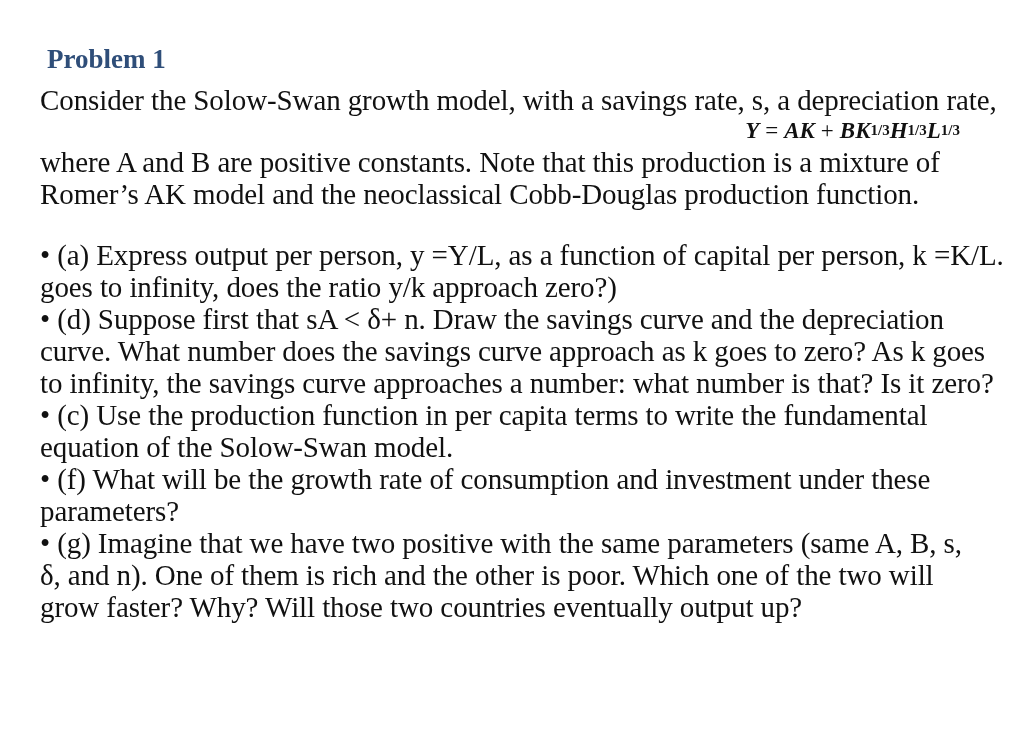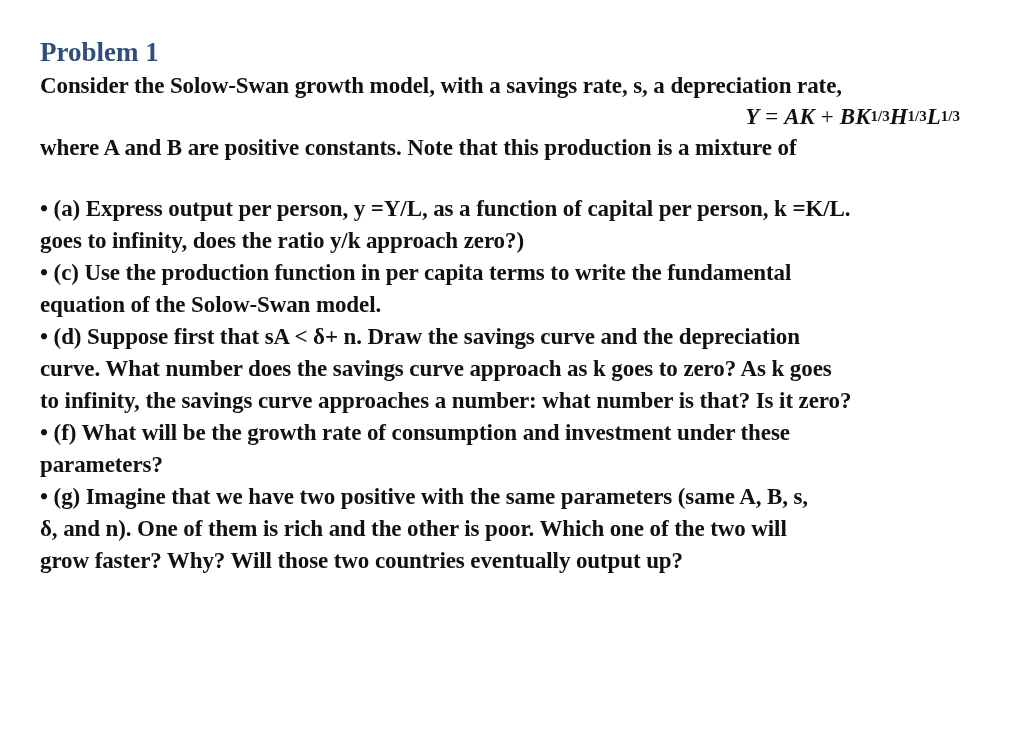--- a/index.html
+++ b/index.html
@@ -1,56 +1,57 @@
 <!DOCTYPE html>
 <html><head>
 <meta charset="utf-8">
 <style>
   html, body { margin: 0; padding: 0; background: #ffffff; }
   body { width: 1024px; height: 747px; overflow: hidden; position: relative;
          font-family: "Liberation Serif", "DejaVu Serif", serif; color: #111111; }
   .page { position: absolute; left: 40px; top: 34px; width: 960px; }
-  .title { font-weight: bold; font-size: 27px; line-height: 36px; color: #2f4e79; margin: 0; }
-  .line { font-size: 23px; line-height: 32px; white-space: nowrap; letter-spacing: -0.1px; font-weight: bold; }
+  .title { font-weight: bold; font-size: 27px; line-height: 36px; color: #2f4e79; margin: 7px; }
+  .line { font-size: 29px; line-height: 32px; white-space: nowrap; letter-spacing: -0.1px; }
   .eq { text-align: right; font-weight: bold; font-style: italic; font-size: 23px; line-height: 30px;
         padding-left: 20px; width: 900px; }
   .eq sup { font-size: 15px; font-style: normal; position: relative; top: -3px; vertical-align: baseline; line-height: 0; }
   .eq .op { font-style: normal; font-weight: normal; padding: 0 6px; }
   .gap { height: 29px; }
 </style>
 </head>
 <body>
 
 <div class="page">
   <div class="title">Problem 1</div>
 
   <div class="line">Consider the Solow-Swan growth model, with a savings rate, s, a depreciation rate,</div>
 
   <div class="eq">
     <span>Y</span><span class="op">=</span><span>AK</span><span class="op">+</span><span>BK</span><sup>1/3</sup><span>H</span><sup>1/3</sup><span>L</span><sup>1/3</sup>
   </div>
 
   <div class="line">where A and B are positive constants. Note that this production is a mixture of</div>
+  <div class="line">Romer’s AK model and the neoclassical Cobb-Douglas production function.</div>
 
   <div class="gap"></div>
 
   <div>
     <div class="line">• (a) Express output per person, y =Y/L, as a function of capital per person, k =K/L.</div>
   </div>
   <div>
     <div class="line">goes to infinity, does the ratio y/k approach zero?)</div>
   </div>
   <div>
-    <div class="line">• (c) Use the production function in per capita terms to write the fundamental</div>
-    <div class="line">equation of the Solow-Swan model.</div>
-  </div>
-  <div>
     <div class="line">• (d) Suppose first that sA &lt; δ+ n. Draw the savings curve and the depreciation</div>
     <div class="line">curve. What number does the savings curve approach as k goes to zero? As k goes</div>
     <div class="line">to infinity, the savings curve approaches a number: what number is that? Is it zero?</div>
+  </div>
+  <div>
+    <div class="line">• (c) Use the production function in per capita terms to write the fundamental</div>
+    <div class="line">equation of the Solow-Swan model.</div>
   </div>
   <div>
     <div class="line">• (f) What will be the growth rate of consumption and investment under these</div>
     <div class="line">parameters?</div>
   </div>
   <div>
     <div class="line">• (g) Imagine that we have two positive with the same parameters (same A, B, s,</div>
     <div class="line">δ, and n). One of them is rich and the other is poor. Which one of the two will</div>
     <div class="line">grow faster? Why? Will those two countries eventually output up?</div>
   </div>

